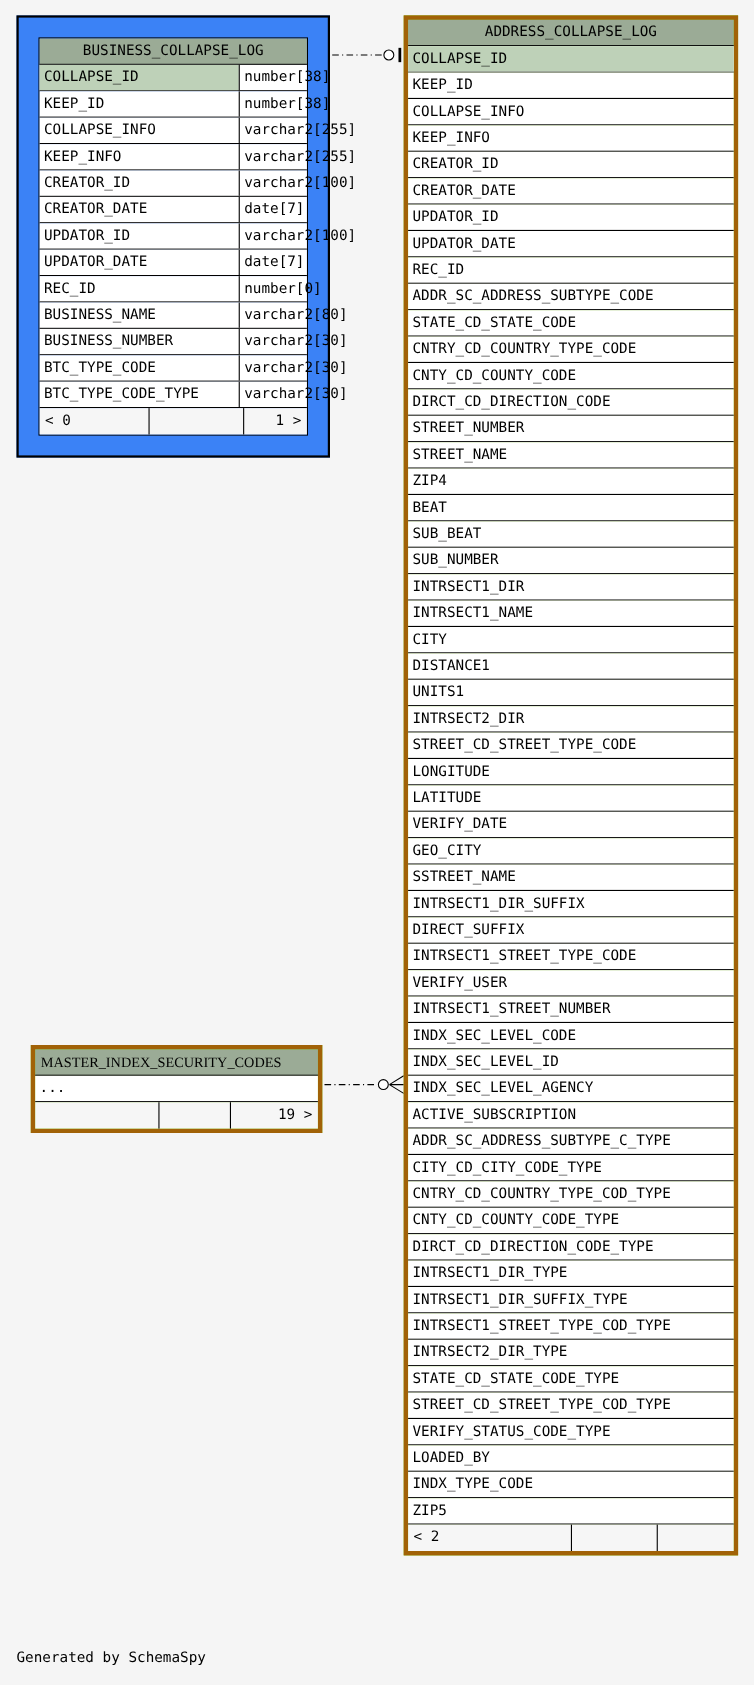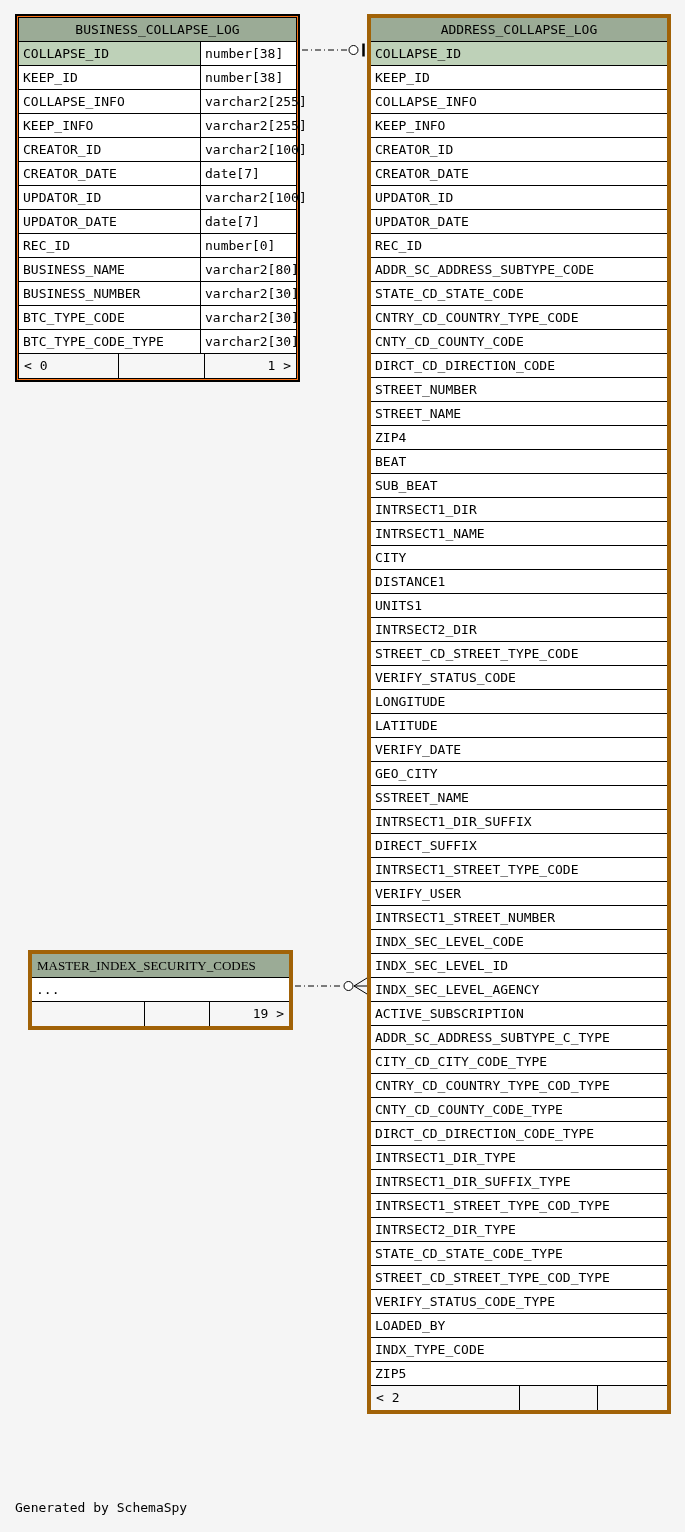--- a/index.html
+++ b/index.html
@@ -6,21 +6,21 @@
   body {
     background:#f5f5f5;
     font-family:"DejaVu Sans Mono","Liberation Mono",monospace;
     font-size:13px; color:#000;
   }
   .canvas { position:relative; width:685px; height:1532px; overflow:hidden; }
 
   .connector-layer { position:absolute; left:0; top:0; width:685px; height:1532px; pointer-events:none; }
 
   .schema-table { position:absolute; background:#84cc16; border:4px solid #a16207; box-sizing:border-box; }
-  .schema-table.emphasized { border:2px solid #000; padding:1px; background:#f97316; }
+  .schema-table.emphasized { border:2px solid #000; padding:18px; background:#3b82f6; }
   .schema-table .inner { box-sizing:border-box; }
   .schema-table.emphasized .inner { border:1px solid #000; }
 
   .tbl-header {
     height:24px; line-height:23px; background:#9bab96;
     border-bottom:1px solid #000; text-align:center;
     overflow:hidden; white-space:nowrap; box-sizing:border-box;
   }
   .tbl-header.align-left { text-align:left; padding-left:5px;font-family:Liberation Serif, serif; }
 
@@ -199,42 +199,42 @@
           <div class="tbl-row">
             <div class="cell name">ZIP4</div>
           </div>
           <div class="tbl-row">
             <div class="cell name">BEAT</div>
           </div>
           <div class="tbl-row">
             <div class="cell name">SUB_BEAT</div>
           </div>
           <div class="tbl-row">
+            <div class="cell name">SUB_NUMBER</div>
+          </div>
+          <div class="tbl-row">
             <div class="cell name">INTRSECT1_DIR</div>
           </div>
           <div class="tbl-row">
             <div class="cell name">INTRSECT1_NAME</div>
           </div>
           <div class="tbl-row">
             <div class="cell name">CITY</div>
           </div>
           <div class="tbl-row">
             <div class="cell name">DISTANCE1</div>
           </div>
           <div class="tbl-row">
             <div class="cell name">UNITS1</div>
           </div>
           <div class="tbl-row">
             <div class="cell name">INTRSECT2_DIR</div>
           </div>
           <div class="tbl-row">
             <div class="cell name">STREET_CD_STREET_TYPE_CODE</div>
-          </div>
-          <div class="tbl-row">
-            <div class="cell name">VERIFY_STATUS_CODE</div>
           </div>
           <div class="tbl-row">
             <div class="cell name">LONGITUDE</div>
           </div>
           <div class="tbl-row">
             <div class="cell name">LATITUDE</div>
           </div>
           <div class="tbl-row">
             <div class="cell name">VERIFY_DATE</div>
           </div>

